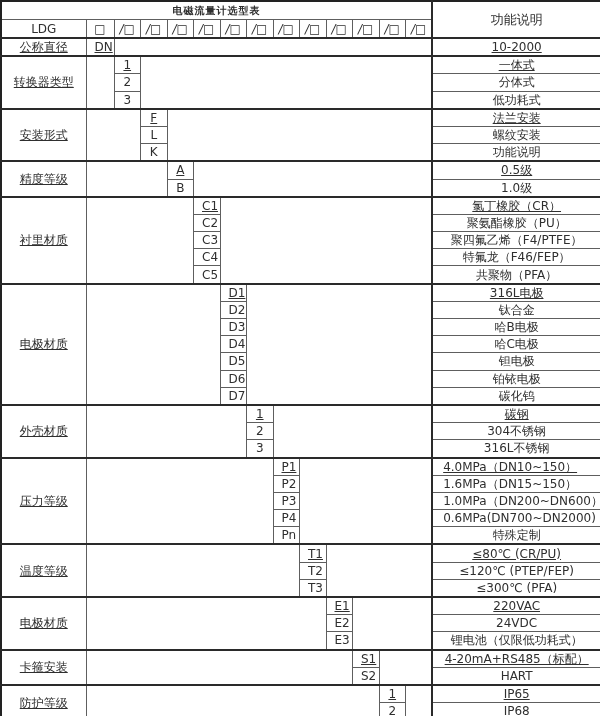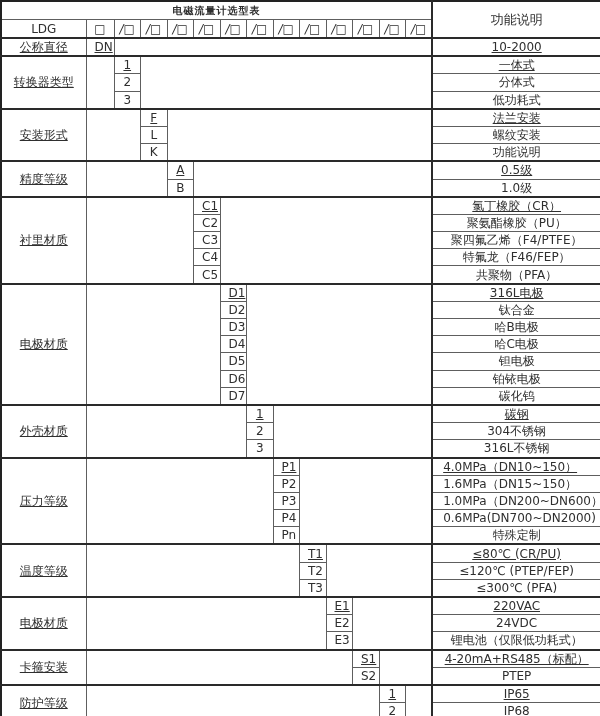--- a/index.html
+++ b/index.html
@@ -229,21 +229,21 @@
       </tr>
       <tr>
         <td rowspan="2" class="label gt">卡箍安装</td>
         <td rowspan="2" colspan="10" class="gt"></td>
         <td class="code gt">S1</td>
         <td rowspan="2" colspan="2" class="gt"></td>
         <td class="desc gt">4-20mA+RS485（标配）</td>
       </tr>
       <tr>
         <td class="code">S2</td>
-        <td class="desc">PTEP</td>
+        <td class="desc">HART</td>
       </tr>
       <tr>
         <td rowspan="2" class="label gt">防护等级</td>
         <td rowspan="2" colspan="11" class="gt"></td>
         <td class="code gt">1</td>
         <td rowspan="2" colspan="1" class="gt"></td>
         <td class="desc gt">IP65</td>
       </tr>
       <tr>
         <td class="code">2</td>

